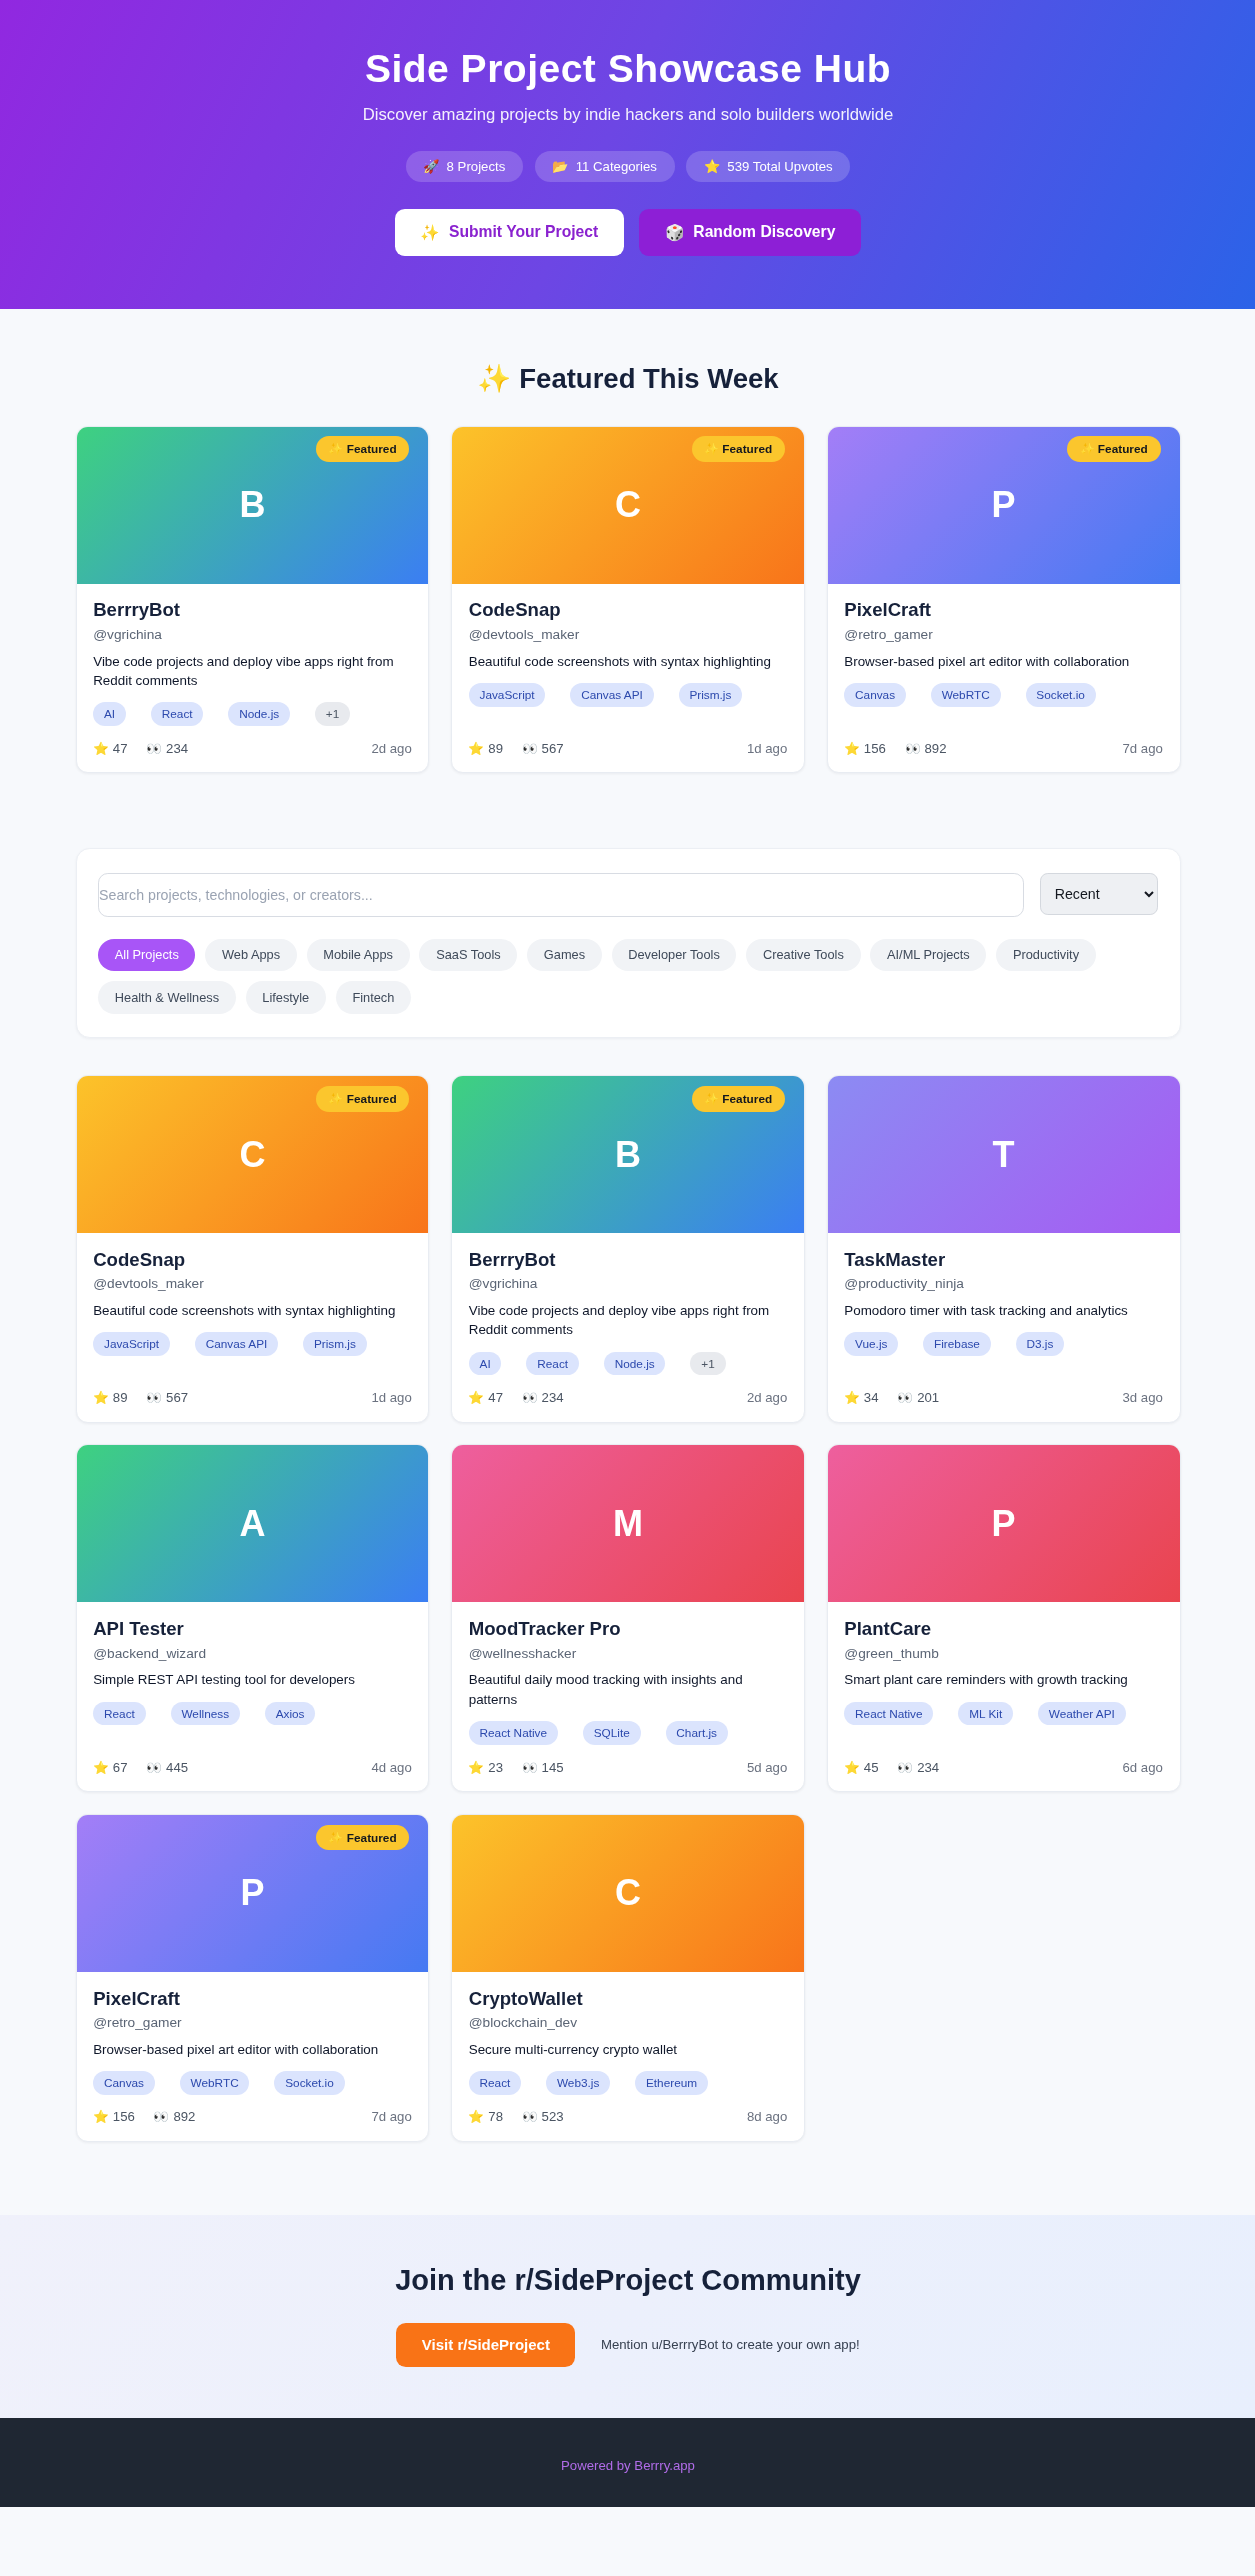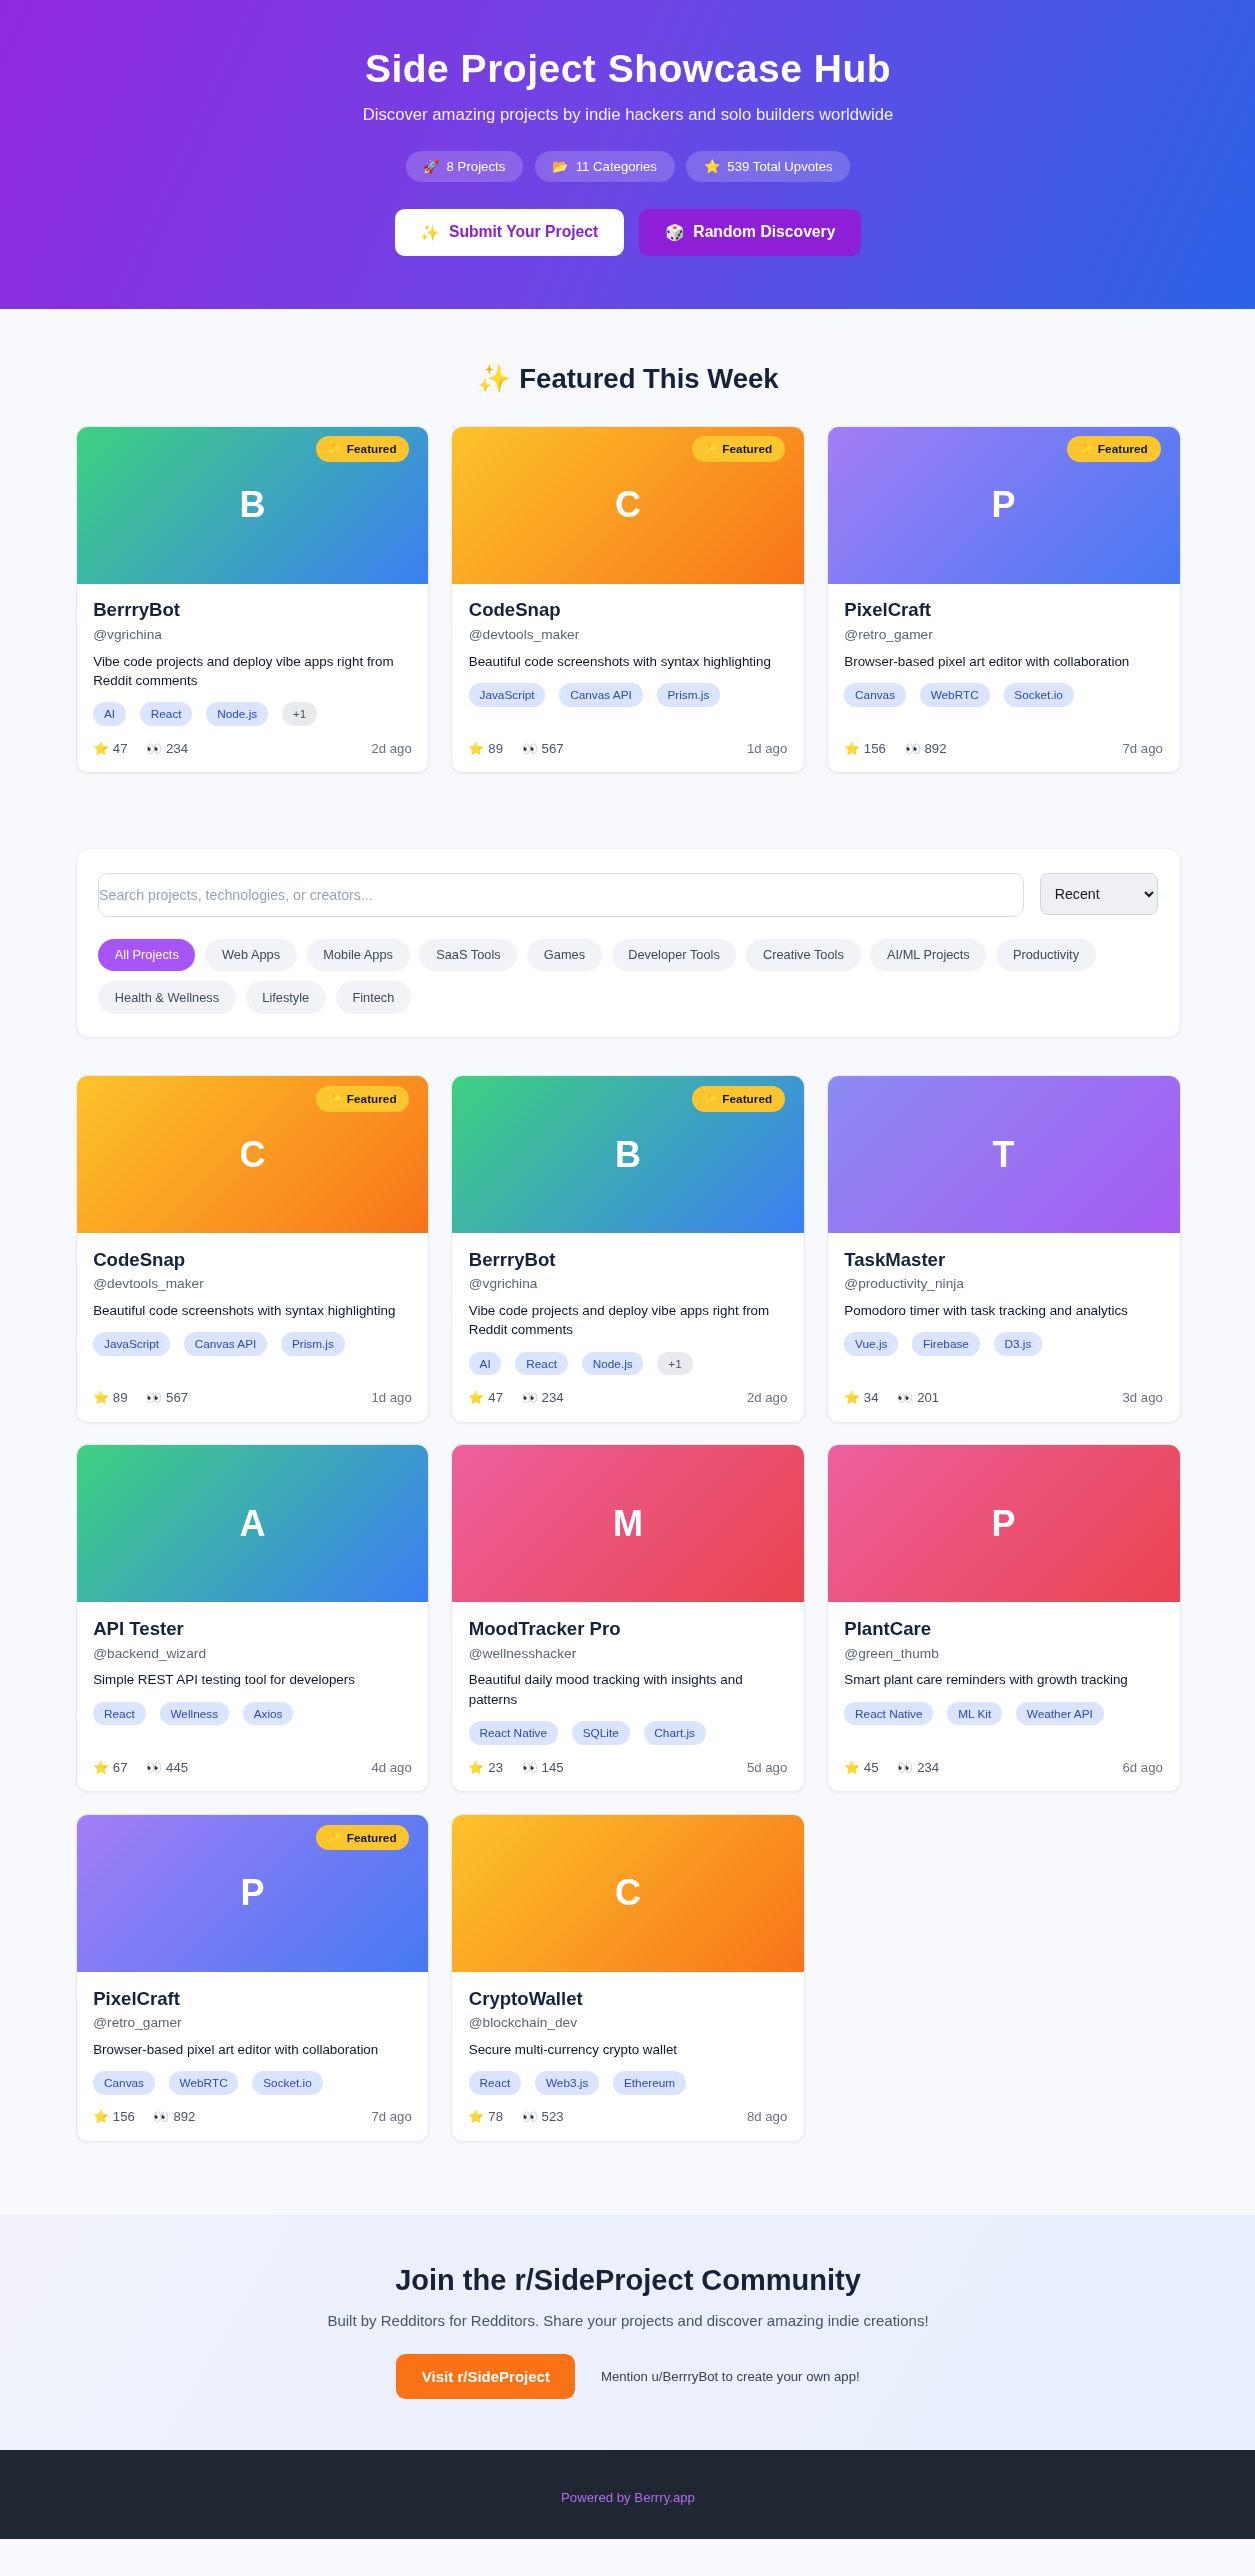--- a/index.html
+++ b/index.html
@@ -27,21 +27,21 @@
   .card { background:#fff; border:1px solid #e8ecf2; border-radius:11.8px; overflow:hidden; box-shadow:0 1px 2.9px rgba(16,24,40,.06); display:flex; flex-direction:column; }
   .card-img { position:relative; height:157px; display:flex; align-items:center; justify-content:center; }
   .card-letter { font-size:36px; font-weight:bold; color:#fff; }
   .badge { position:absolute; top:9.8px; right:19px; background:#fbc62d; color:#14181f; font-size:11.8px; font-weight:bold; padding:5.9px 12.8px; border-radius:980px; }
   .card-body { padding:15.7px 16.7px 16.7px; display:flex; flex-direction:column; flex:1; }
   .card-top { display:flex; justify-content:space-between; align-items:flex-start; }
   .card-title { font-size:18.6px; font-weight:bold; color:#16213a; }
   .heart-btn { background:none; border:none; font-size:22.6px; line-height:1; cursor:pointer; padding:0; filter:grayscale(1) brightness(1.6); }
   .handle { margin-top:4.9px; font-size:13.7px; color:#5b6575; }
   .desc { margin-top:9.8px; font-size:13.4px; line-height:1.45; color:#0f172a; }
-  .tags { margin-top:11.8px; display:flex; flex-wrap:wrap; gap:14px; }
+  .tags { margin-top:11.8px; display:flex; flex-wrap:wrap; gap:25px; }
   .tag { background:#dbe4fd; color:#2c49ad; font-size:11.8px; padding:4.9px 10.8px; border-radius:980px; }
   .tag.extra { background:#e8eaee; color:#4b5563; }
   .card-stats { margin-top:auto; padding-top:14.7px; display:flex; align-items:center; gap:19px; font-size:13.2px; color:#4b5563; }
   .card-stats .age { margin-left:auto; color:#6b7280; }
   .stat-ico { font-size:12.8px; }
 
   
   .search-panel { background:#fff; border:1px solid #eceff4; border-radius:13.7px; box-shadow:0 1px 2.9px rgba(16,24,40,.05); padding:23.5px 21.6px; margin-top:75px; }
   .search-row { display:flex; gap:15.7px; }
   .search-input { flex:1; height:44px; border:1.5px solid #d8dce3; border-radius:9.8px; padding:0 0; font-size:14.2px; color:#1e2733; font-family:Liberation Sans, sans-serif; outline:none; }
@@ -407,21 +407,20 @@
         <span><span class="stat-ico">👀</span> <span class="views-val">523</span></span>
         <span class="age">8d ago</span>
       </div>
     </div>
   </article>
 </div>
   </section>
 
   <section class="cta">
     <h2>Join the r/SideProject Community</h2>
-    <p>Built by Redditors for Redditors. Share your projects and discover amazing indie creations!</p>
     <div class="cta-row">
       <button class="btn btn-visit">Visit r/SideProject</button>
       <span class="cta-note">Mention u/BerrryBot to create your own app!</span>
     </div>
   </section>
 
   <footer>
     <a class="footer-link">Powered by Berrry.app</a>
   </footer>
 

